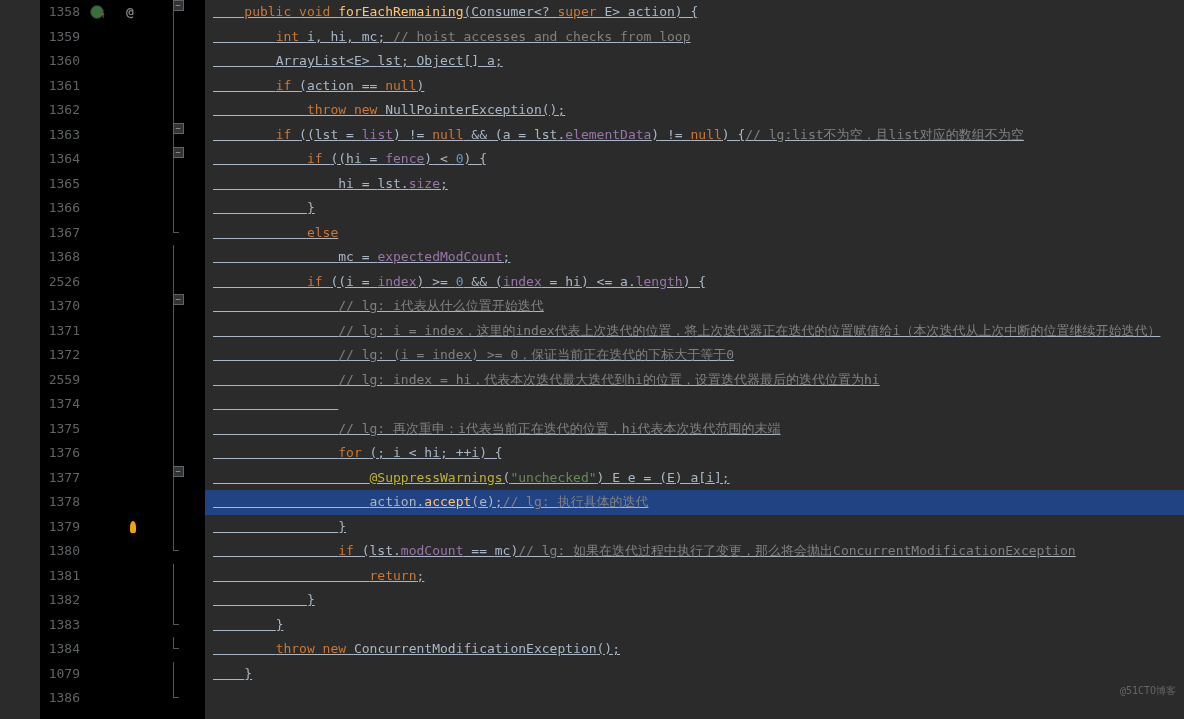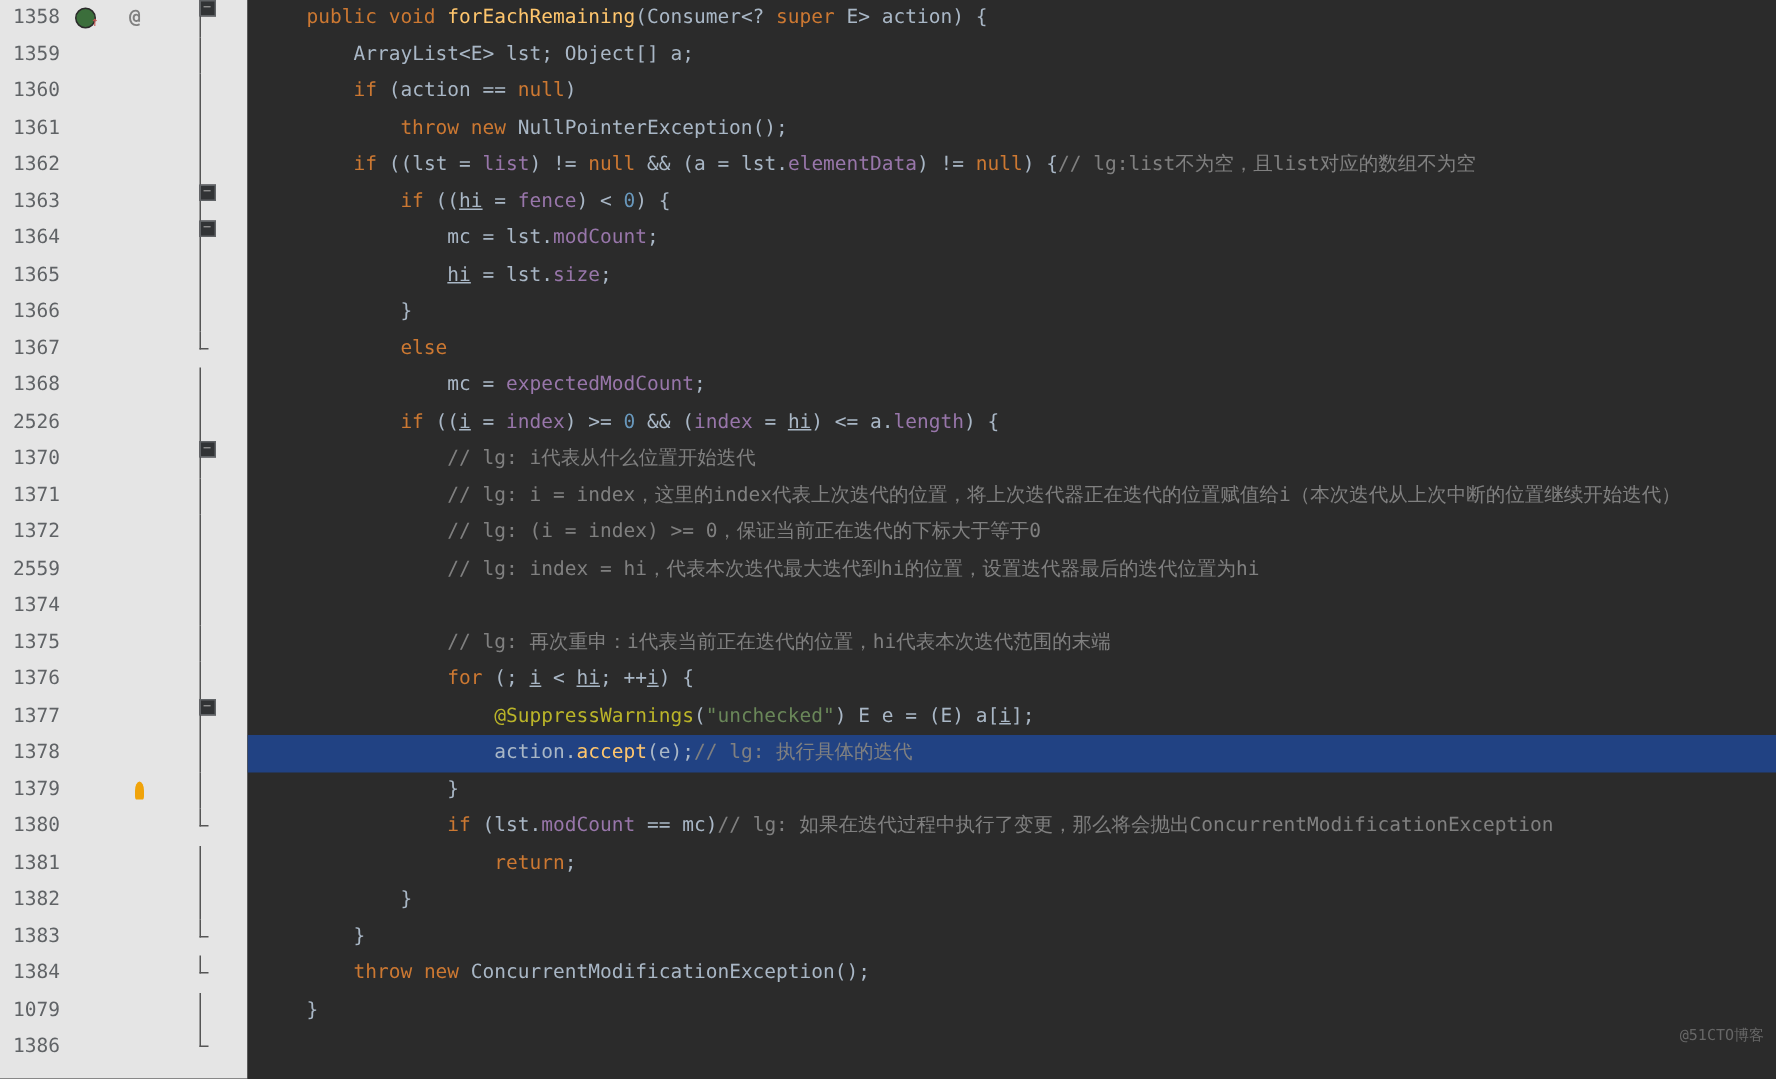--- a/index.html
+++ b/index.html
@@ -11,24 +11,25 @@
   color: #a9b7c6;
   overflow: hidden;
   width: 1184px;
   height: 719px;
 }
 .editor {
   display: flex;
   height: 100%;
 }
 .gutter {
-  background: #e5e5e5;
+  background: #000000;
   width: 165px;
   flex-shrink: 0;
   position: relative;
+  margin-left: 40px;
 }
 .line-numbers {
   position: absolute;
   left: 0;
   width: 46px;
   text-align: right;
   color: #606366;
   padding-right: 6px;
 }
 .line-num { height: 24.5px; }
@@ -72,20 +73,21 @@
   width: 12px; height: 12px;
   background: #f0a30a;
   border-radius: 50% 50% 20% 20%;
   display: inline-block;
 }
 .code-area {
   flex: 1;
   position: relative;
   overflow: hidden;
   background: #2b2b2b;
+  text-decoration: underline;
 }
 .code-line {
   height: 24.5px;
   white-space: pre;
   padding-left: 8px;
 }
 .highlighted {
   background: #214283;
 }
 .kw { color: #cc7832; }
@@ -287,26 +289,26 @@
         </div>
         <div class="fold-row">
           <div class="fold-line" style="height: 50%; align-self: flex-start;">
             <div style="position: absolute; bottom: 0px; left: 0px; width: 6px; height: 1px; background: rgb(85, 85, 85);"></div>
           </div>
         </div>
       </div>
   </div>
   <div class="code-area" id="codeArea">
       <div class="code-line"><span class="kw">    public </span><span class="kw">void </span><span class="fn">forEachRemaining</span><span class="paren">(</span><span class="type">Consumer</span><span class="op">&lt;? </span><span class="kw">super </span><span class="type">E</span><span class="op">&gt; </span><span class="local">action</span><span class="paren">) {</span></div>
+      <div class="code-line"><span>        </span><span class="kw">int </span><span class="local under">i</span><span class="op">, </span><span class="local under">hi</span><span class="op">, </span><span class="local">mc</span><span class="op">; </span><span class="cmt">// hoist accesses and checks from loop</span></div>
       <div class="code-line"><span>        </span><span class="type">ArrayList</span><span class="op">&lt;</span><span class="type">E</span><span class="op">&gt; </span><span class="local">lst</span><span class="op">; </span><span class="type">Object</span><span class="op">[] </span><span class="local">a</span><span class="op">;</span></div>
       <div class="code-line"><span>        </span><span class="kw">if </span><span class="paren">(</span><span class="local">action</span><span class="op"> == </span><span class="kw">null</span><span class="paren">)</span></div>
       <div class="code-line"><span>            </span><span class="kw">throw new </span><span class="type">NullPointerException</span><span class="paren">();</span></div>
       <div class="code-line"><span>        </span><span class="kw">if </span><span class="paren">((</span><span class="local">lst</span><span class="op"> = </span><span class="field">list</span><span class="paren">)</span><span class="op"> != </span><span class="kw">null</span><span class="op"> &amp;&amp; </span><span class="paren">(</span><span class="local">a</span><span class="op"> = </span><span class="local">lst</span><span class="op">.</span><span class="field">elementData</span><span class="paren">)</span><span class="op"> != </span><span class="kw">null</span><span class="paren">) {</span><span class="cmt">// lg:list不为空，且list对应的数组不为空</span></div>
       <div class="code-line"><span>            </span><span class="kw">if </span><span class="paren">((</span><span class="local under">hi</span><span class="op"> = </span><span class="field">fence</span><span class="paren">)</span><span class="op"> &lt; </span><span class="num">0</span><span class="paren">) {</span></div>
-      <div class="code-line"><span>                </span><span class="local">mc</span><span class="op"> = </span><span class="local">lst</span><span class="op">.</span><span class="field">modCount</span><span class="op">;</span></div>
       <div class="code-line"><span>                </span><span class="local under">hi</span><span class="op"> = </span><span class="local">lst</span><span class="op">.</span><span class="field">size</span><span class="op">;</span></div>
       <div class="code-line"><span>            </span><span class="paren">}</span></div>
       <div class="code-line"><span>            </span><span class="kw">else</span></div>
       <div class="code-line"><span>                </span><span class="local">mc</span><span class="op"> = </span><span class="field">expectedModCount</span><span class="op">;</span></div>
       <div class="code-line"><span>            </span><span class="kw">if </span><span class="paren">((</span><span class="local under">i</span><span class="op"> = </span><span class="field">index</span><span class="paren">)</span><span class="op"> &gt;= </span><span class="num">0</span><span class="op"> &amp;&amp; </span><span class="paren">(</span><span class="field">index</span><span class="op"> = </span><span class="local under">hi</span><span class="paren">)</span><span class="op"> &lt;= </span><span class="local">a</span><span class="op">.</span><span class="field">length</span><span class="paren">) {</span></div>
       <div class="code-line"><span>                </span><span class="cmt">// lg: i代表从什么位置开始迭代</span></div>
       <div class="code-line"><span>                </span><span class="cmt">// lg: i = index，这里的index代表上次迭代的位置，将上次迭代器正在迭代的位置赋值给i（本次迭代从上次中断的位置继续开始迭代）</span></div>
       <div class="code-line"><span>                </span><span class="cmt">// lg: (i = index) &gt;= 0，保证当前正在迭代的下标大于等于0</span></div>
       <div class="code-line"><span>                </span><span class="cmt">// lg: index = hi，代表本次迭代最大迭代到hi的位置，设置迭代器最后的迭代位置为hi</span></div>
       <div class="code-line"><span>                </span></div>

